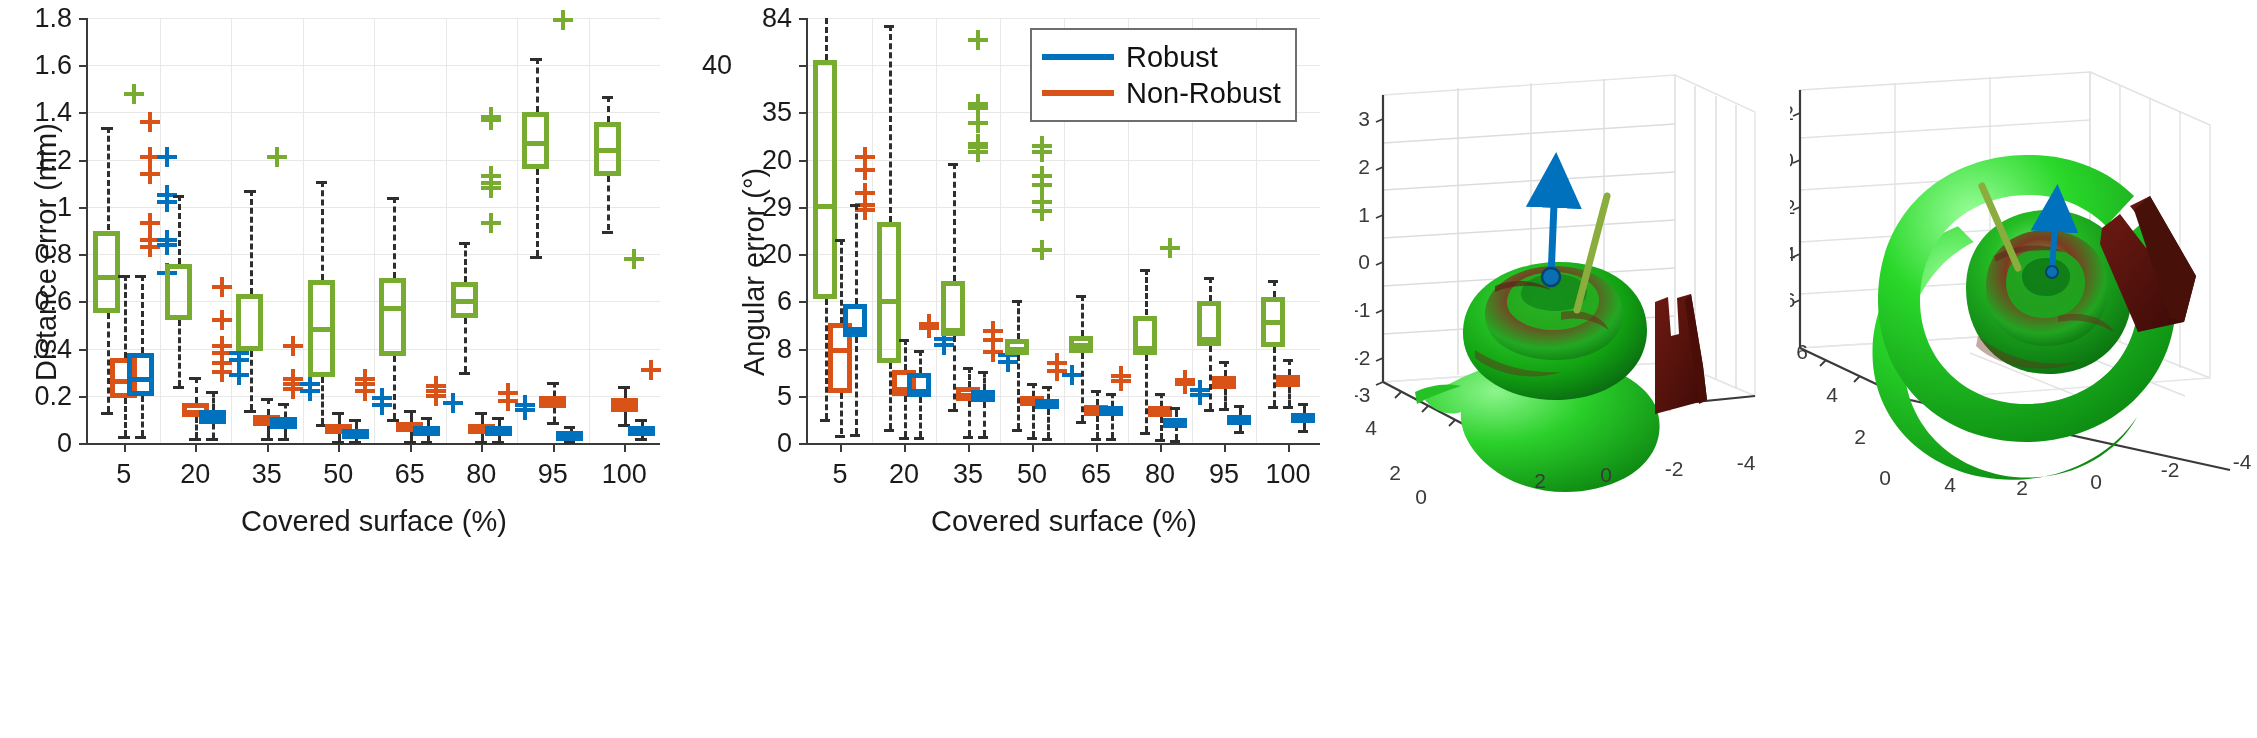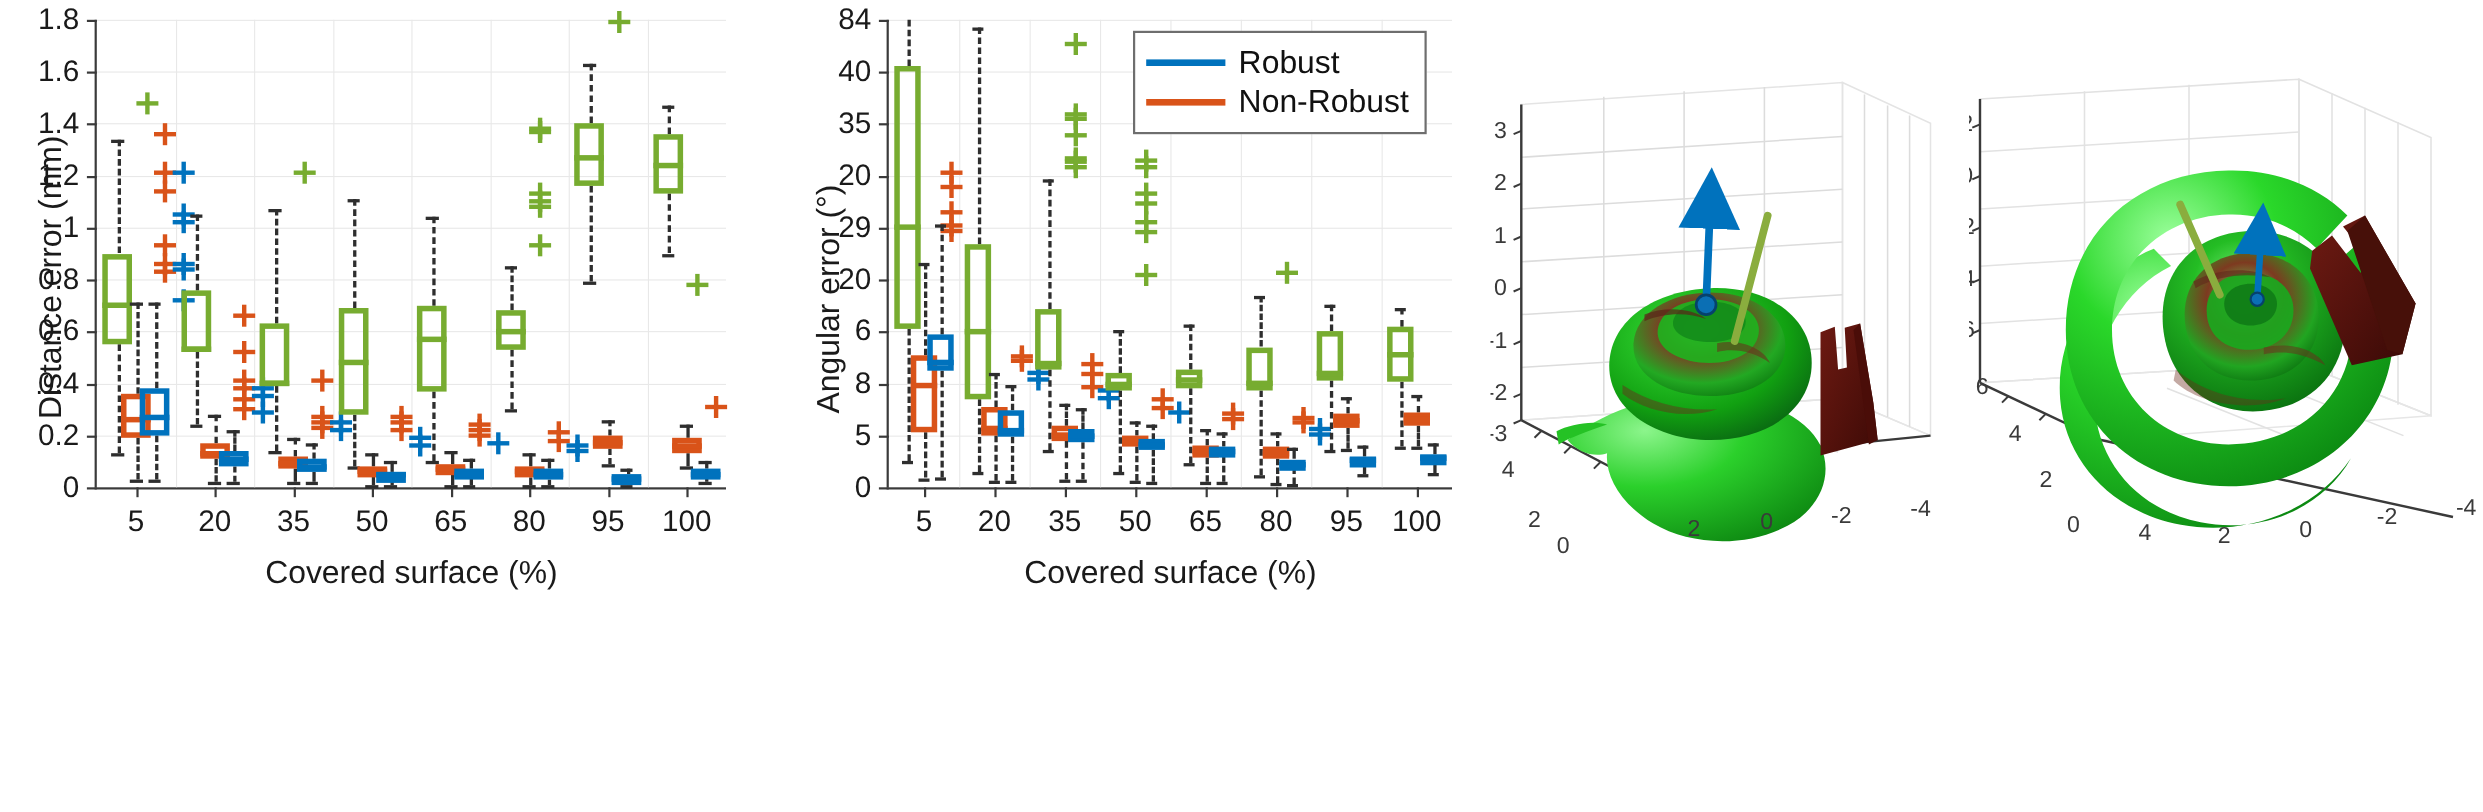--- a/index.html
+++ b/index.html
@@ -537,21 +537,21 @@
         </div>
       </div>
   <div class="ytick-label" style="left: -58px; top: 443px; width: 150px; position: absolute;">0</div>
       <div class="ytick-label" style="left: -58px; top: 395.778px; width: 150px; position: absolute;">5</div>
       <div class="ytick-label" style="left: -58px; top: 348.556px; width: 150px; position: absolute;">8</div>
       <div class="ytick-label" style="left: -58px; top: 301.333px; width: 150px; position: absolute;">6</div>
       <div class="ytick-label" style="left: -58px; top: 254.111px; width: 150px; position: absolute;">20</div>
       <div class="ytick-label" style="left: -58px; top: 206.889px; width: 150px; position: absolute;">29</div>
       <div class="ytick-label" style="left: -58px; top: 159.667px; width: 150px; position: absolute;">20</div>
       <div class="ytick-label" style="left: -58px; top: 112.444px; width: 150px; position: absolute;">35</div>
-      <div class="ytick-label" style="left: -58px; top: 65.2222px; width: 150px; position: absolute;">40</div>
+      <div class="ytick-label" style="left: -58px; top: 65.2222px; width: 150px; position: absolute; text-align: center;">40</div>
       <div class="ytick-label" style="left: -58px; top: 18px; width: 150px; position: absolute;">84</div>
       <div class="xtick-label" style="left: 140px; top: 461px;">5</div>
       <div class="xtick-label" style="left: 204px; top: 461px;">20</div>
       <div class="xtick-label" style="left: 268px; top: 461px;">35</div>
       <div class="xtick-label" style="left: 332px; top: 461px;">50</div>
       <div class="xtick-label" style="left: 396px; top: 461px;">65</div>
       <div class="xtick-label" style="left: 460px; top: 461px;">80</div>
       <div class="xtick-label" style="left: 524px; top: 461px;">95</div>
       <div class="xtick-label" style="left: 588px; top: 461px;">100</div>
     </div>

